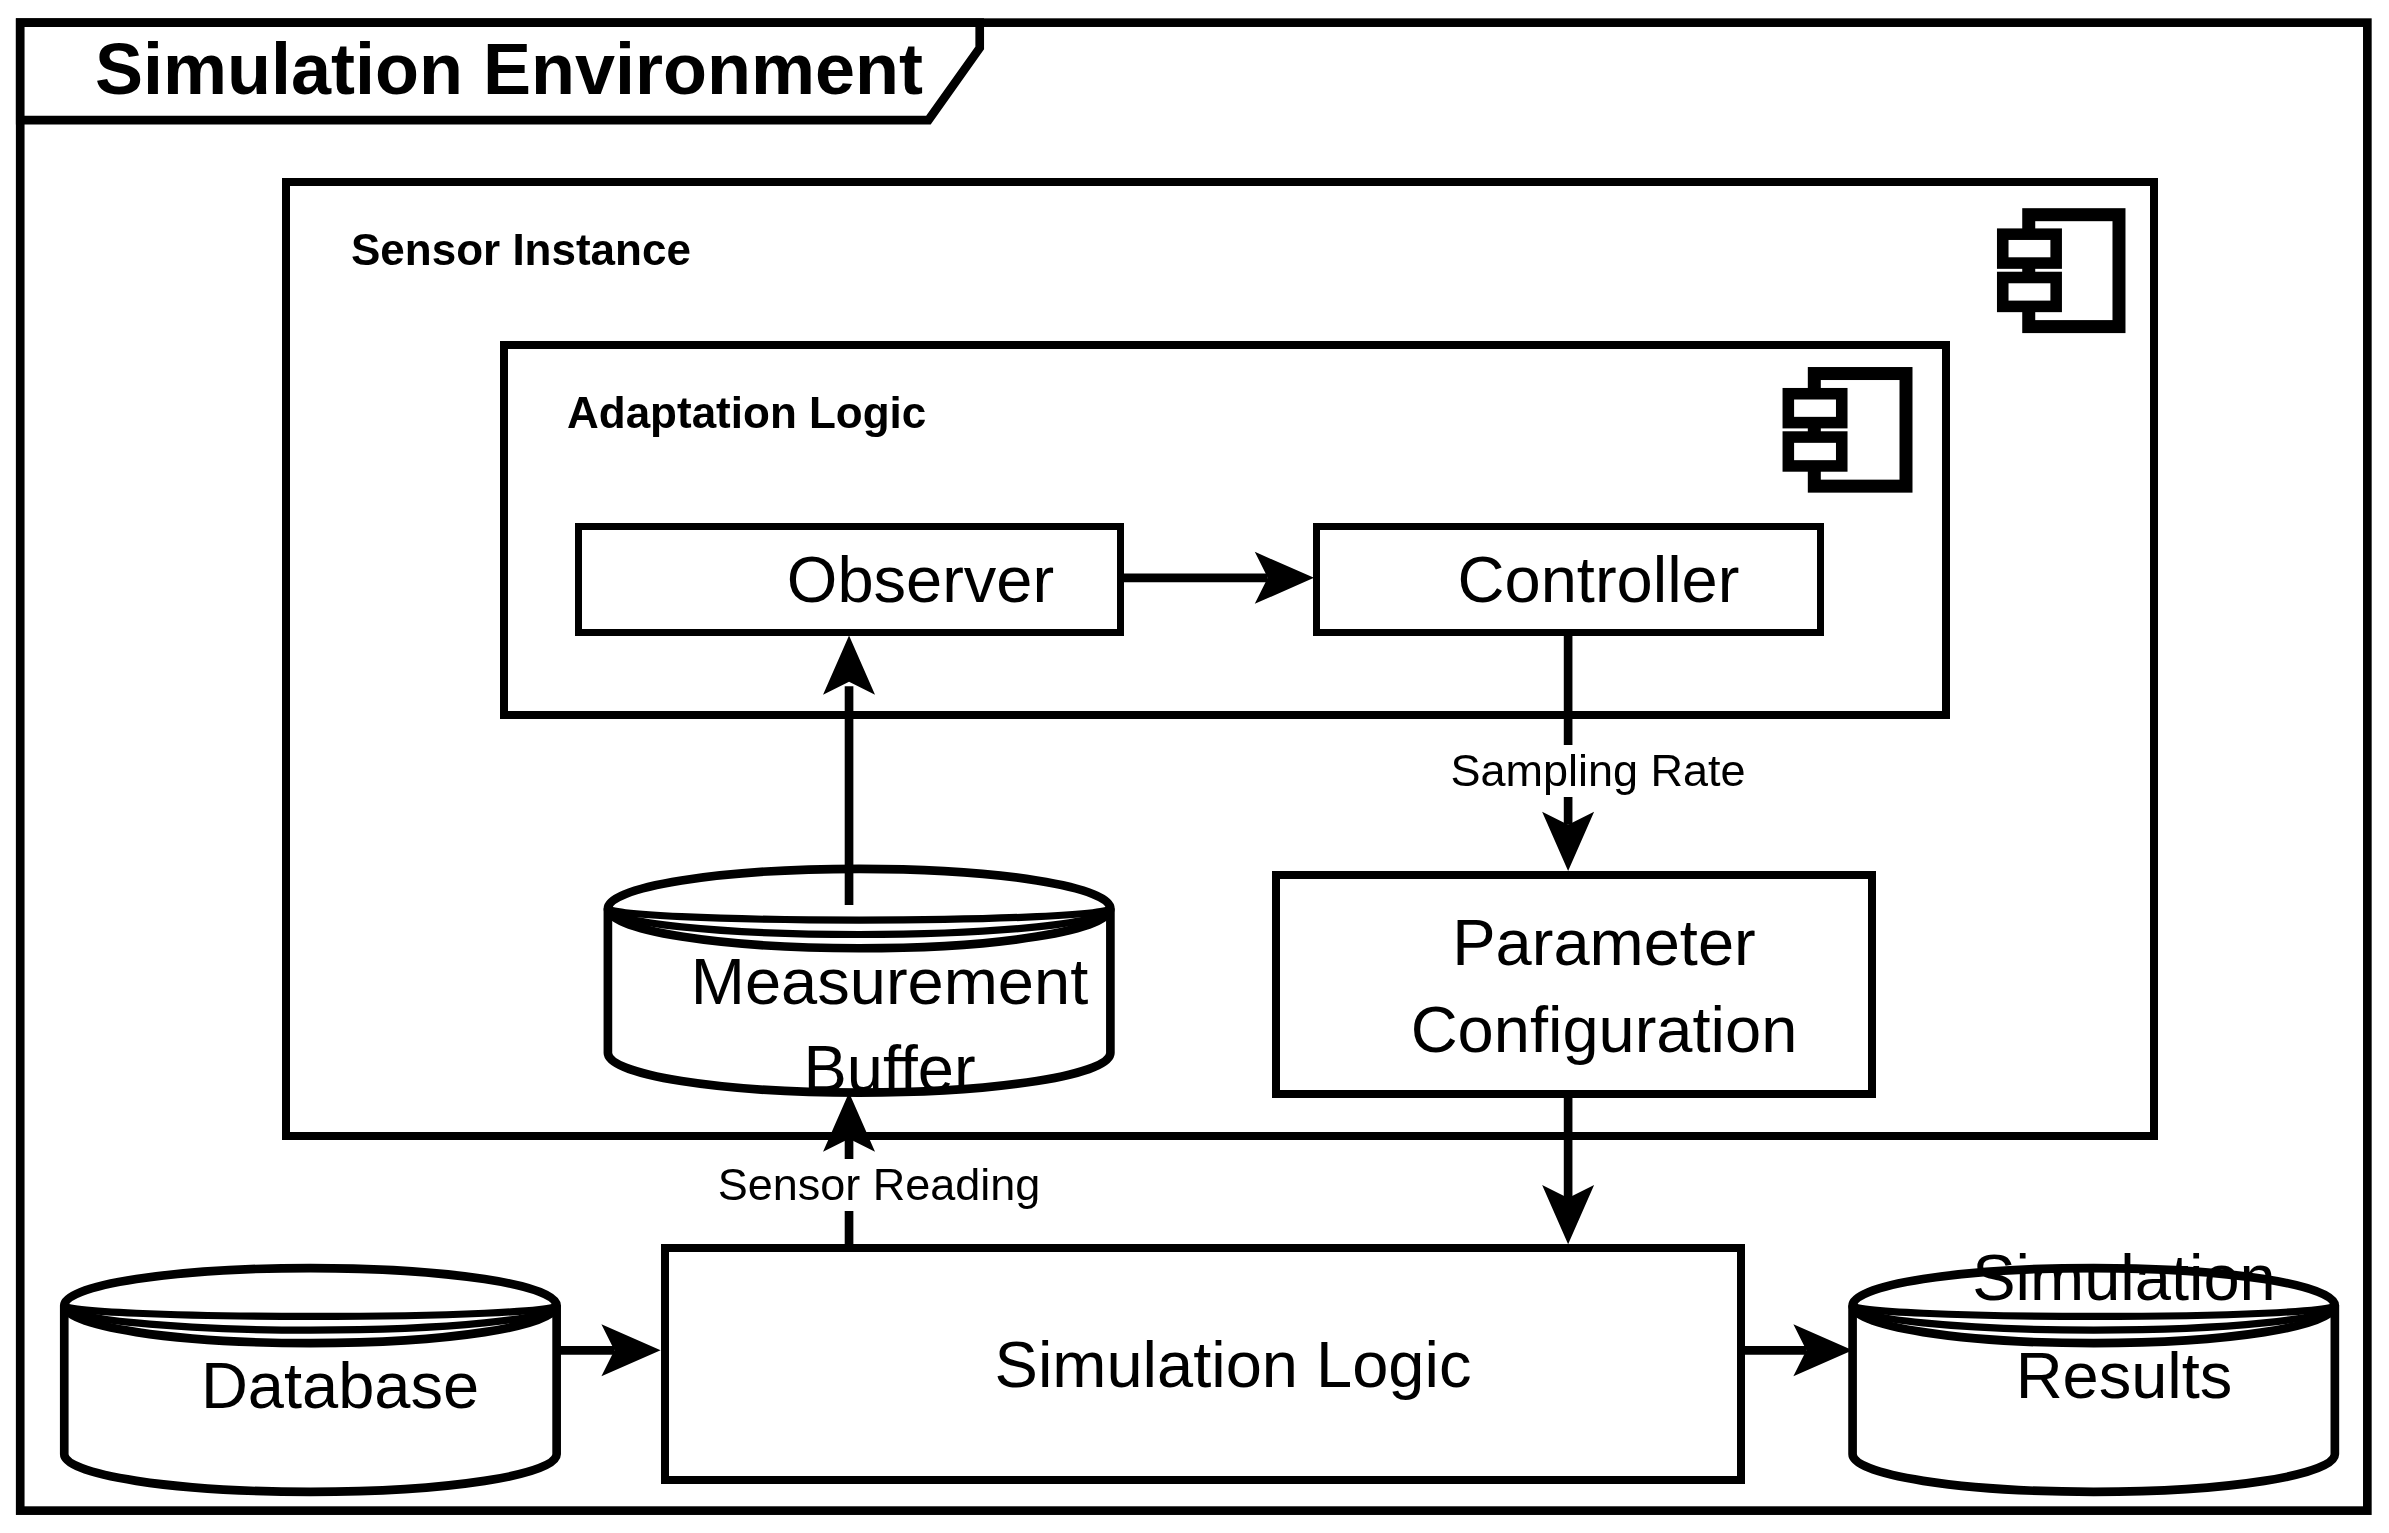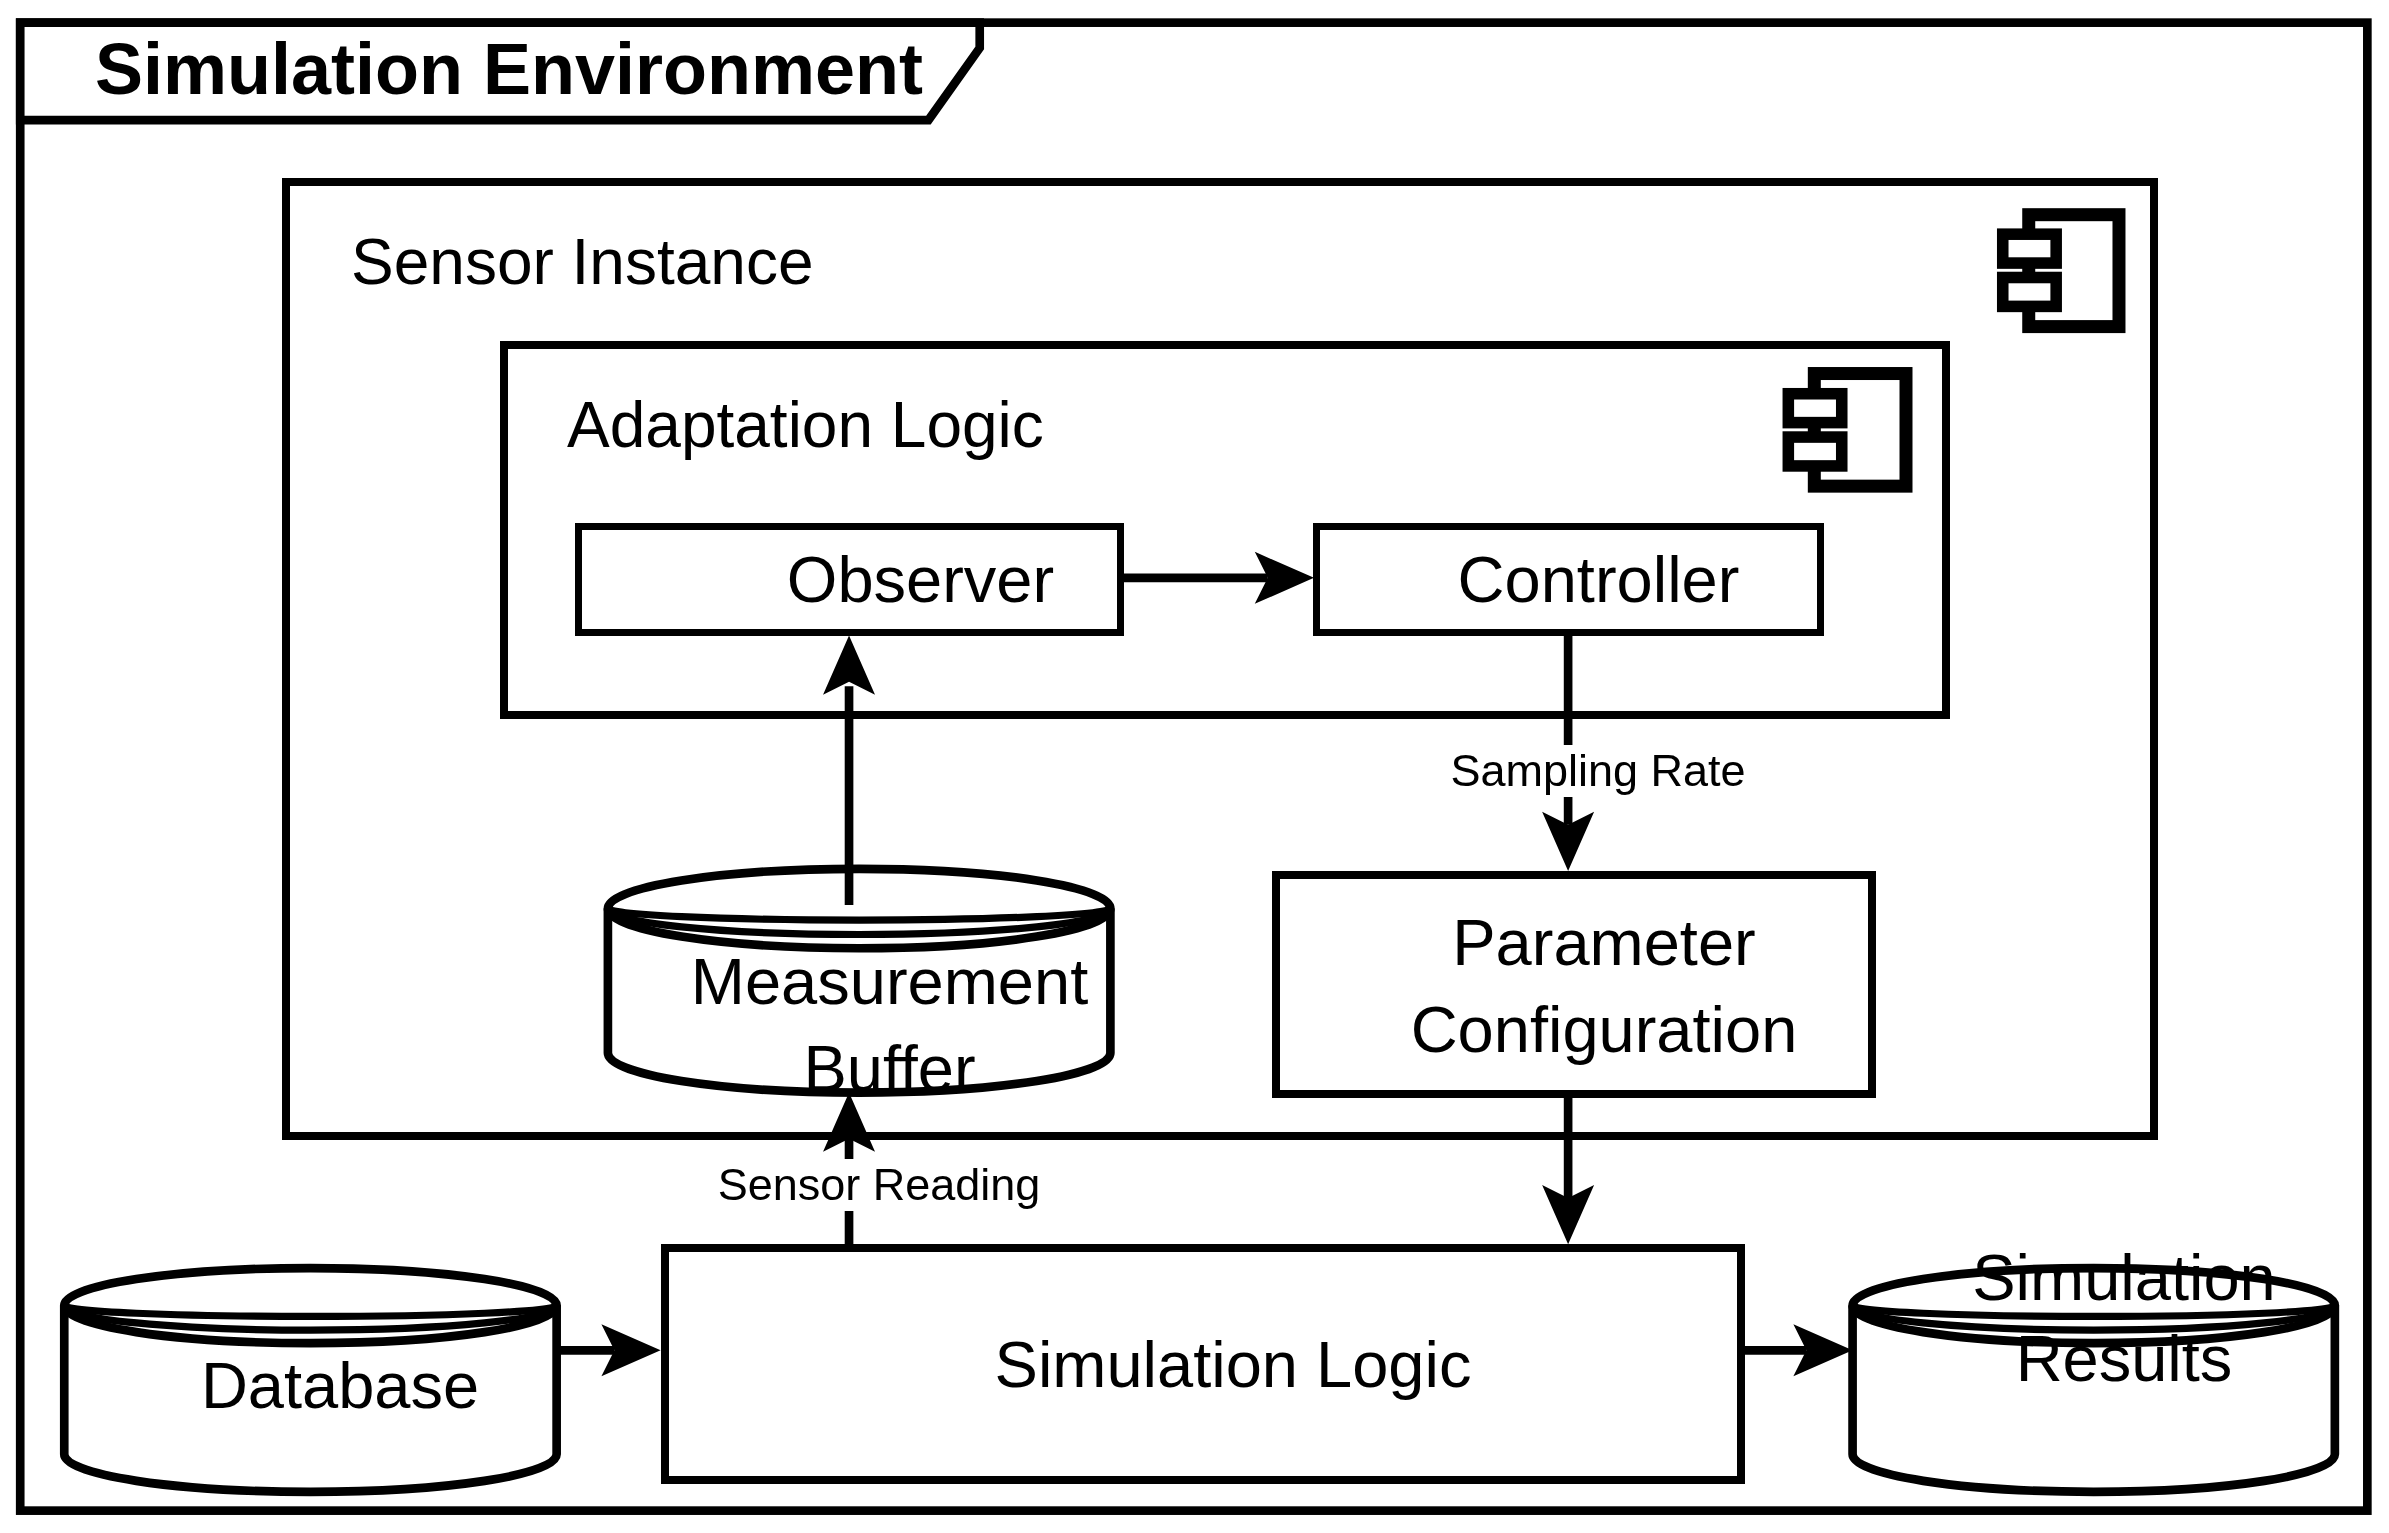--- a/index.html
+++ b/index.html
@@ -8,25 +8,25 @@
     font-family: "Liberation Sans", sans-serif; color: #000000;
     --ink: #000000; --paper: #ffffff;
   }
   
   #shape-layer { position: absolute; left: 0; top: 0; z-index: 1; }
   .box { position: absolute; z-index: 2; background: transparent; box-sizing: border-box; border: 8.7px solid var(--ink); }
   .box.thin { border-width: 7.2px; }
   .lbl { position: absolute; z-index: 3; white-space: nowrap; margin-left: 30px; }
   
   .title-text   { font-size: 72px; font-weight: bold; }
-  .section-text { font-size: 64px;  font-weight: normal; }
+  .section-text { font-size: 44px;  font-weight: bold; }
   .node-text    { font-size: 65px;  font-weight: normal; line-height: 87px; text-align: center; }
   .edge-text    { font-size: 45px;  font-weight: normal; background: var(--paper); padding: 0 7.2px; transform: translateX(-50%); }
   .center-flex  { display: flex; align-items: center; justify-content: center; }
-  .col-flex     { display: flex; flex-direction: column; align-items: center; justify-content: flex-start; }
+  .col-flex     { display: flex; flex-direction: column; align-items: center; justify-content: space-between; }
 </style>
 </head>
 <body style="--ink: #000000; --paper: #ffffff;">
 
 <svg id="shape-layer" width="2389" height="1534" viewBox="0 0 3309 2124">
 
   <rect x="28" y="31" width="3251" height="2061" fill="none" stroke="#000" stroke-width="12"></rect>
 
   <polygon points="28,31 1357,31 1357,66 1286,166 28,166" fill="#fff" stroke="#000" stroke-width="12"></polygon>
 

